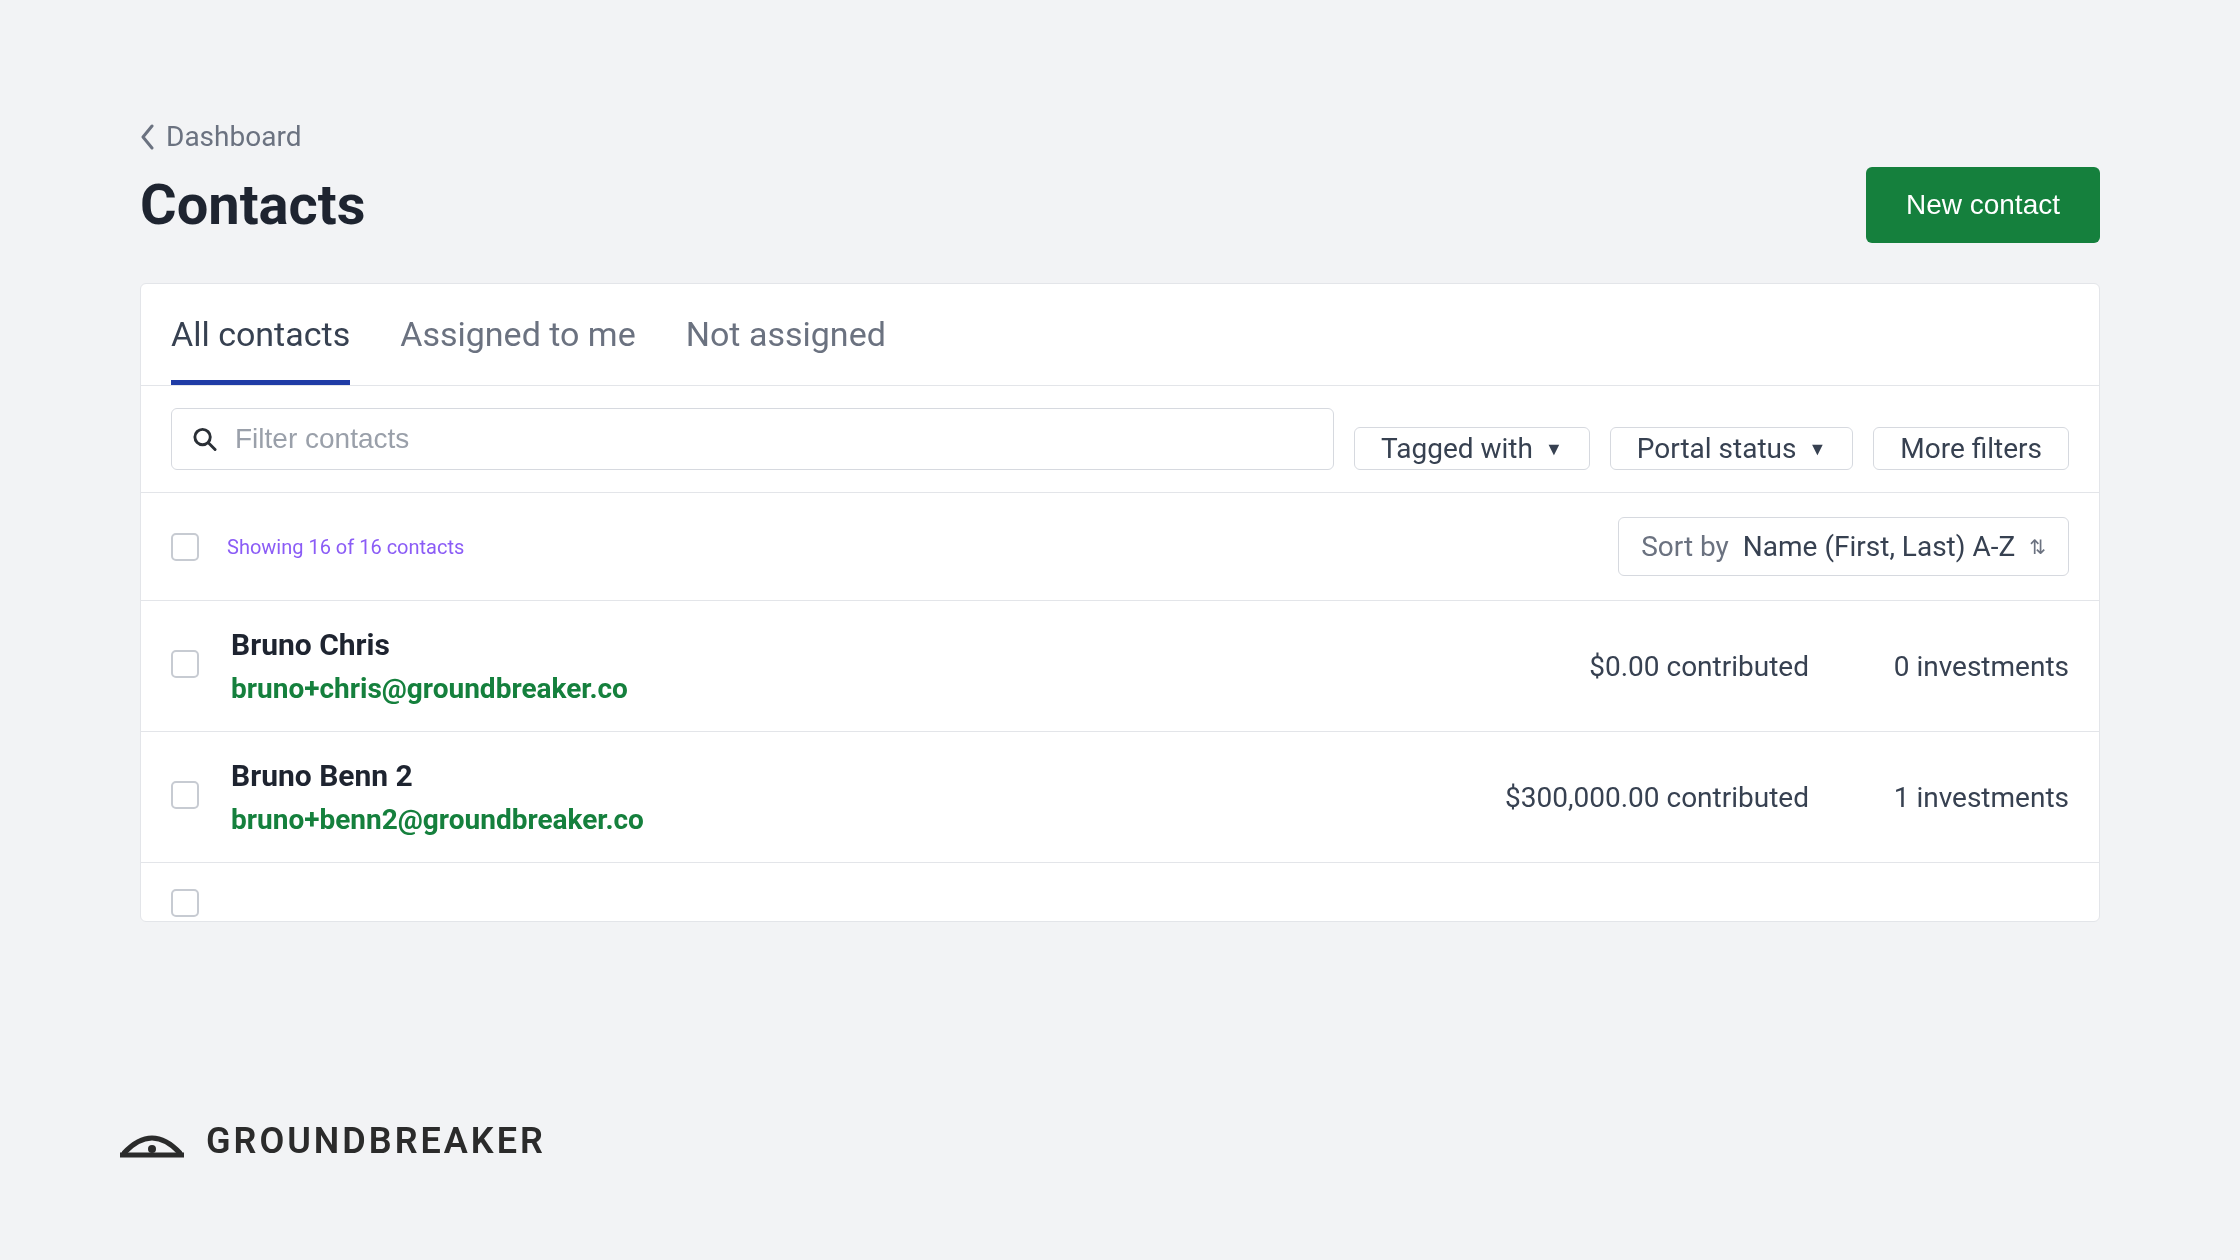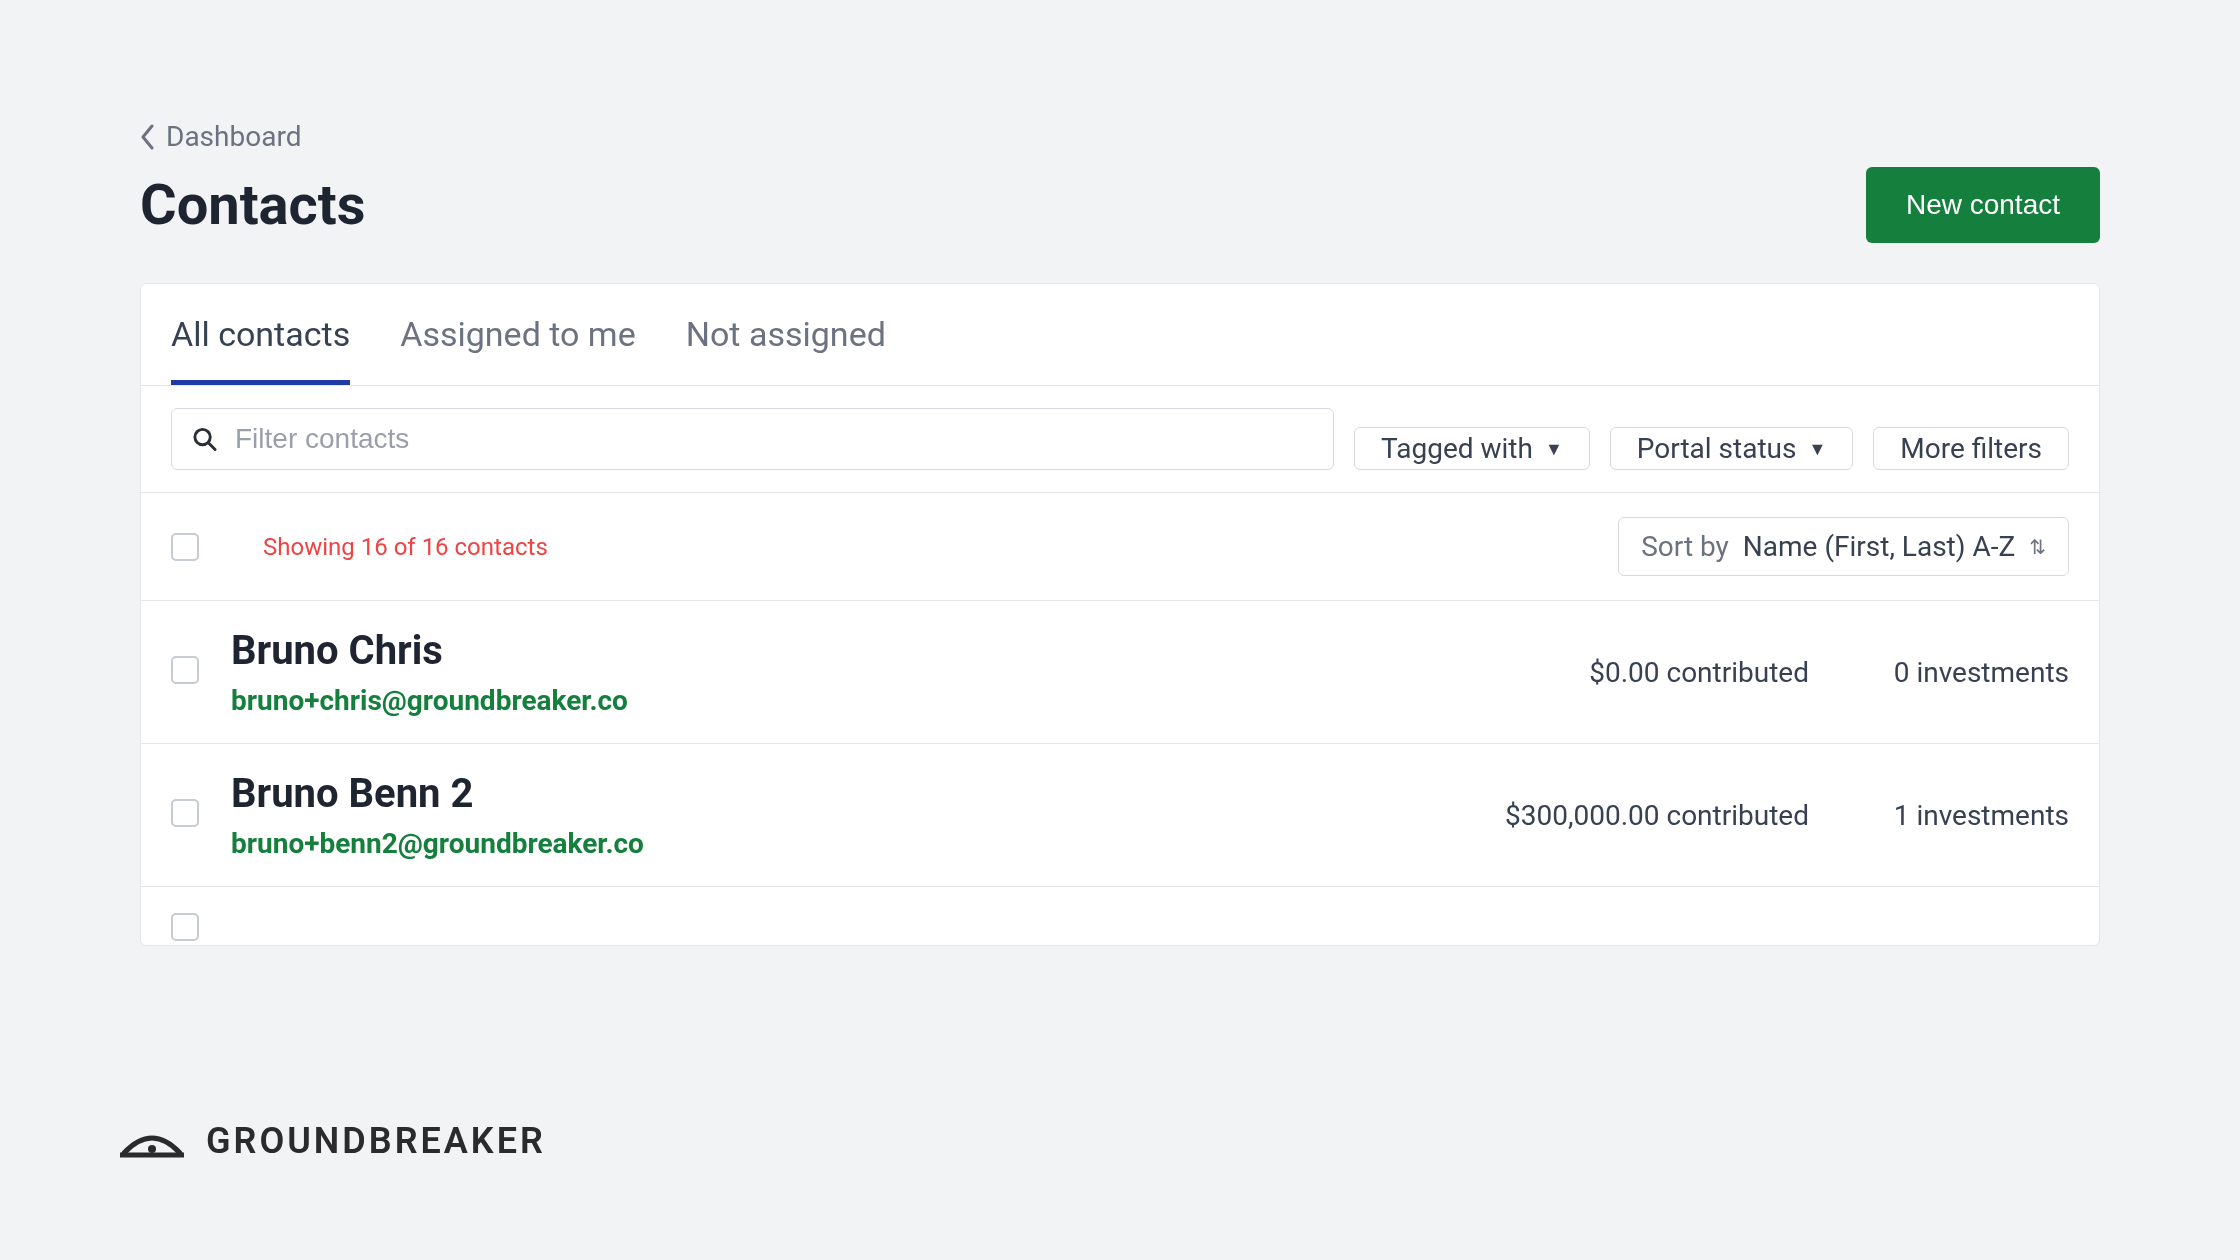--- a/index.html
+++ b/index.html
@@ -116,23 +116,22 @@
   .checkbox {
     width: 28px;
     height: 28px;
     border: 2px solid #c7cbd2;
     border-radius: 5px;
     display: inline-block;
     cursor: pointer;
     background: #fff;
   }
   .summary-text {
-    font-size: 24px;
-    color: #ef4444;
-    margin-left: 36px;
+    font-size: 20px;
+    color: #8b5cf6;
   }
   .sort-select {
     font-size: 28px;
     color: #374151;
     border: 1px solid #d6d9df;
     border-radius: 6px;
     padding: 12px 22px;
     display: inline-flex;
     align-items: center;
     gap: 14px;
@@ -141,21 +140,21 @@
   .sort-label { color: #6b7280; }
   .row {
     display: flex;
     align-items: center;
     padding: 26px 30px;
     border-bottom: 1px solid #e3e5e9;
   }
   .row-chk { width: 60px; }
   .row-main { flex: 1; }
   .row-name {
-    font-size: 40px;
+    font-size: 30px;
     font-weight: 700;
     color: #1e2430;
     margin-bottom: 10px;
   }
   .row-email {
     font-size: 28px;
     color: #15803d;
     font-weight: bold;
   }
   .row-contrib {

